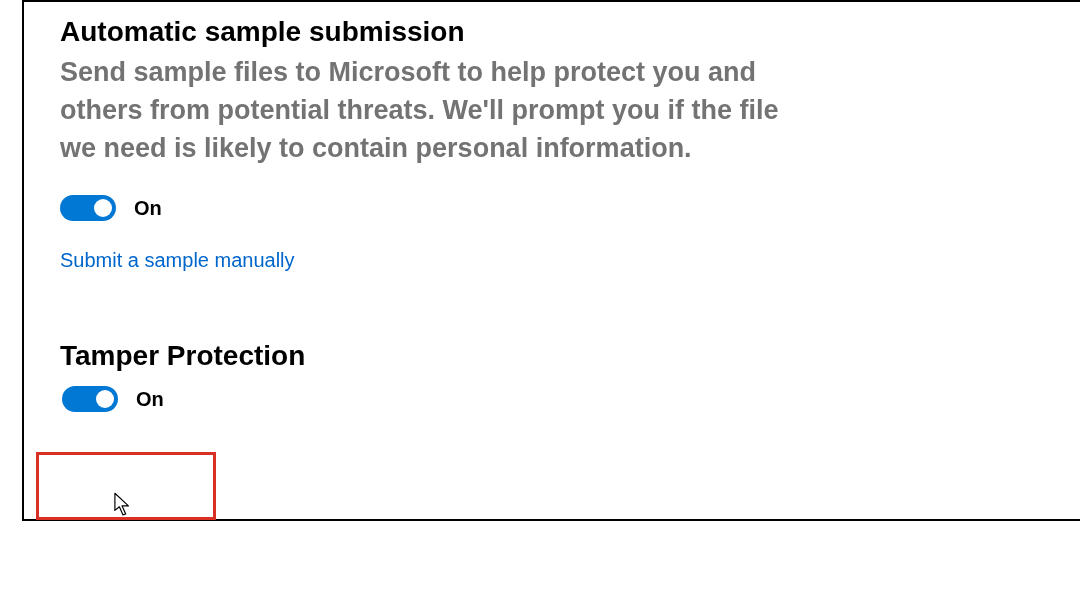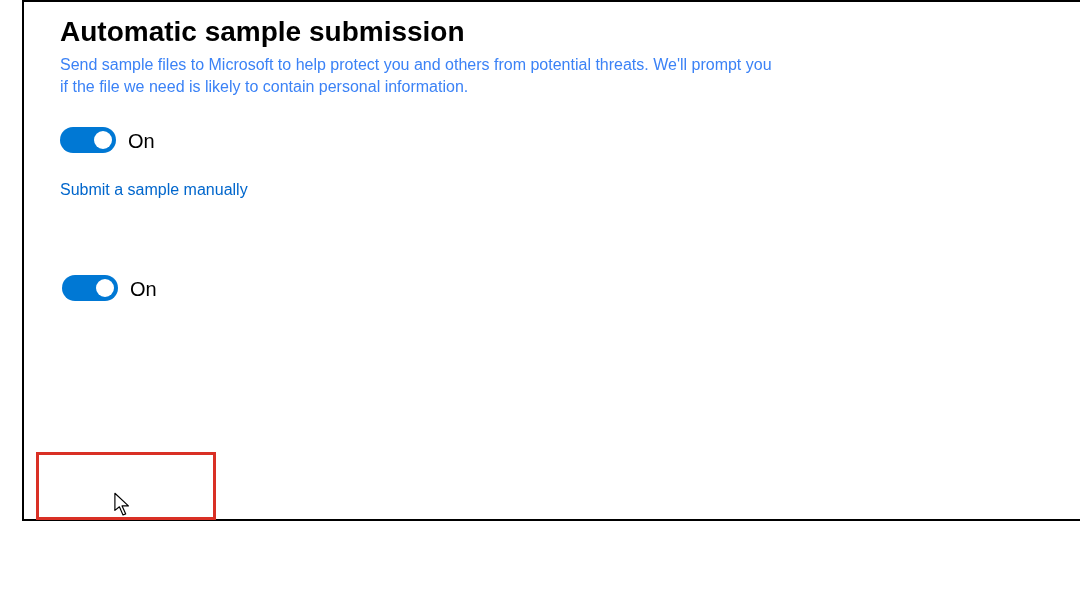--- a/index.html
+++ b/index.html
@@ -20,31 +20,33 @@
     position: relative;
     margin-left: 22px;
   }
   .section-heading {
     font-size: 28px;
     font-weight: 600;
     margin: 0 0 6px 0;
     color: #000;
   }
   .section-desc {
-    font-size: 16px;
+    font-size: 27px;
     line-height: 1.4;
-    color: #3b82f6;
+    color: #737373;
     max-width: 720px;
     margin: 0 0 28px 0;
+    font-weight: bold;
   }
   .toggle-row {
     display: flex;
-    align-items: flex-end;
-    gap: 12px;
+    align-items: center;
+    gap: 18px;
     margin: 0 0 28px 0;
+    font-weight: bold;
   }
   .toggle {
     width: 56px;
     height: 26px;
     border-radius: 13px;
     background: #0078d4;
     position: relative;
     cursor: pointer;
   }
   .toggle::after {
@@ -55,21 +57,21 @@
     width: 18px;
     height: 18px;
     border-radius: 50%;
     background: #ffffff;
   }
   .toggle-label {
     font-size: 20px;
     color: #000;
   }
   .link {
-    font-size: 16px;
+    font-size: 20px;
     color: #0066cc;
     cursor: pointer;
     display: inline-block;
     text-align: right;
   }
   .spacer-lg { height: 68px; }
   .highlight-box {
     position: absolute;
     left: 12px;
     top: 450px;
@@ -107,20 +109,21 @@
   <div class="toggle-row">
     <div class="toggle" role="switch" aria-checked="true"></div>
     <span class="toggle-label">On</span>
   </div>
 
   <a class="link">Submit a sample manually</a>
 
   <div class="spacer-lg"></div>
 
   
+  <h2 class="section-heading">Tamper Protection</h2>
 
 
   <div class="tamper-toggle-wrap">
     <div class="toggle-row" style="margin-bottom:0;">
       <div class="toggle" role="switch" aria-checked="true"></div>
       <span class="toggle-label">On</span>
     </div>
   </div>
 
 

